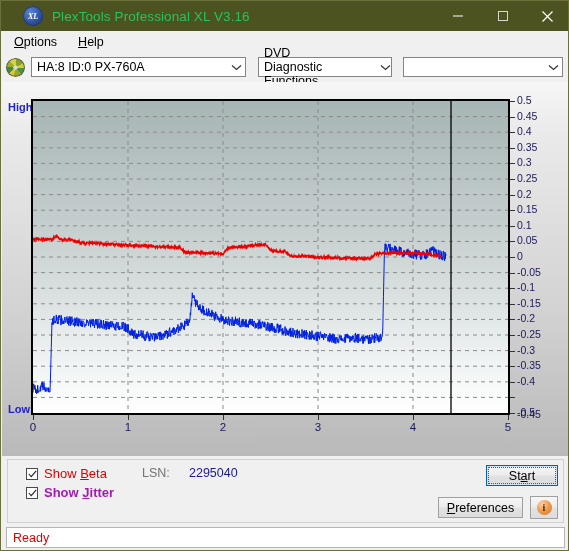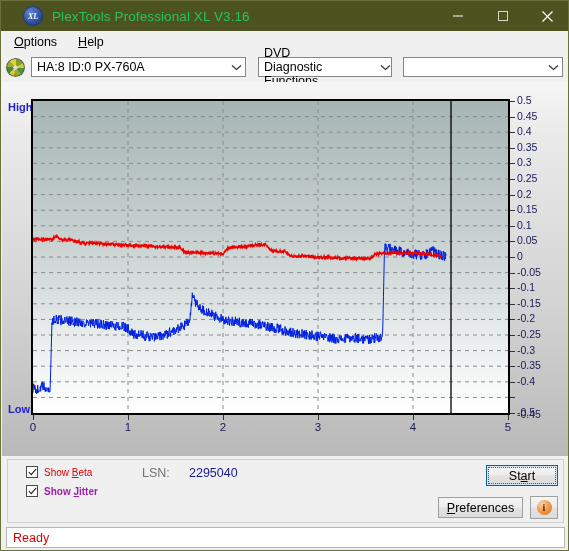--- a/index.html
+++ b/index.html
@@ -185,21 +185,21 @@
     left: 6px; top: 458px;
     width: 557px; height: 64px;
     box-sizing: border-box;
     border: 1px solid #d0d0d0;
     background: #f0f0f0;
   }
   .chkrow {
     position: absolute;
     display: flex;
     align-items: center;
-    font-size: 10px;
+    font-size: 13px;
   }
   .chkrow-1 { left: 18px; top: 6px; }
   .chkrow-2 { left: 18px; top: 25px; }
   .chkbox {
     width: 12px; height: 12px;
     border: 1px solid #4a4a4a;
     background: #fff;
     display: flex; align-items: center; justify-content: center;
     margin-right: 6px;
     box-sizing: border-box;

